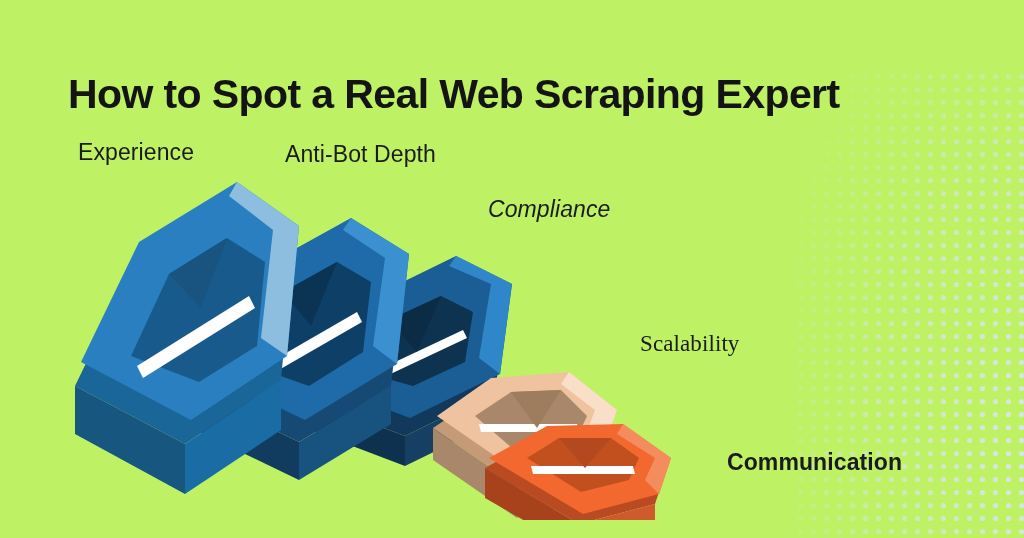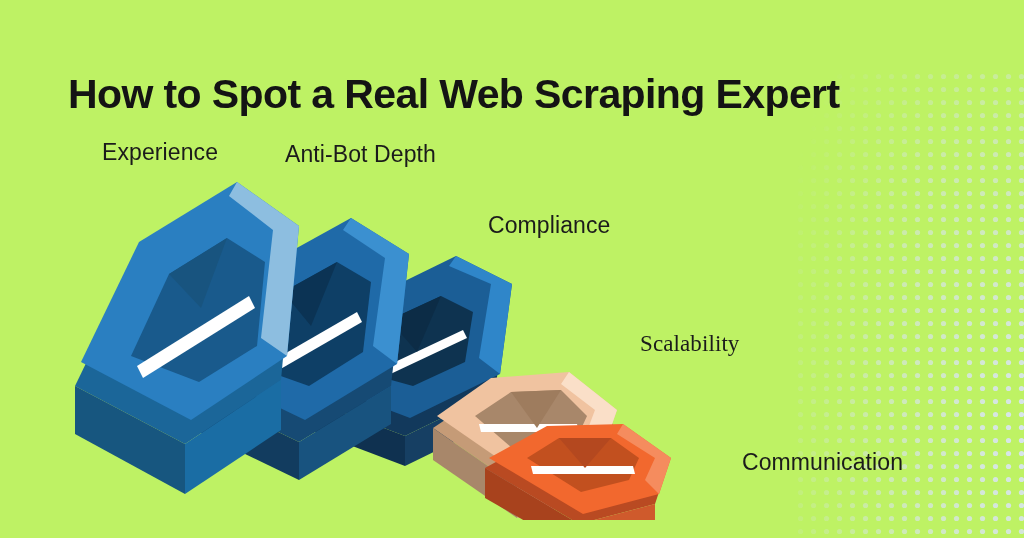--- a/index.html
+++ b/index.html
@@ -45,25 +45,25 @@
   }
   
   .pillar-label {
     position: absolute;
     font-size: 23px;
     font-weight: normal;
     color: #1b1b1b;
     white-space: nowrap;
     letter-spacing: 0.1px;
   }
-  .lbl-experience   { left: 78px;  top: 139px; margin-left: 24px; }
+  .lbl-experience   { left: 78px;  top: 139px; }
   .lbl-antibot      { left: 285px; top: 141px; text-align: right; }
-  .lbl-compliance   { left: 488px; top: 212px; }
+  .lbl-compliance   { left: 488px; top: 196px; font-style: italic; }
   .lbl-scalability  { left: 640px; top: 331px; font-family: Liberation Serif, serif; }
-  .lbl-communication{ left: 742px; top: 449px; }
+  .lbl-communication{ left: 727px; top: 449px; font-weight: bold; }
   
   .illustration {
     position: absolute;
     left: 55px;
     top: 180px;
     width: 640px;
     height: 340px;
   }
 </style>
 </head>

